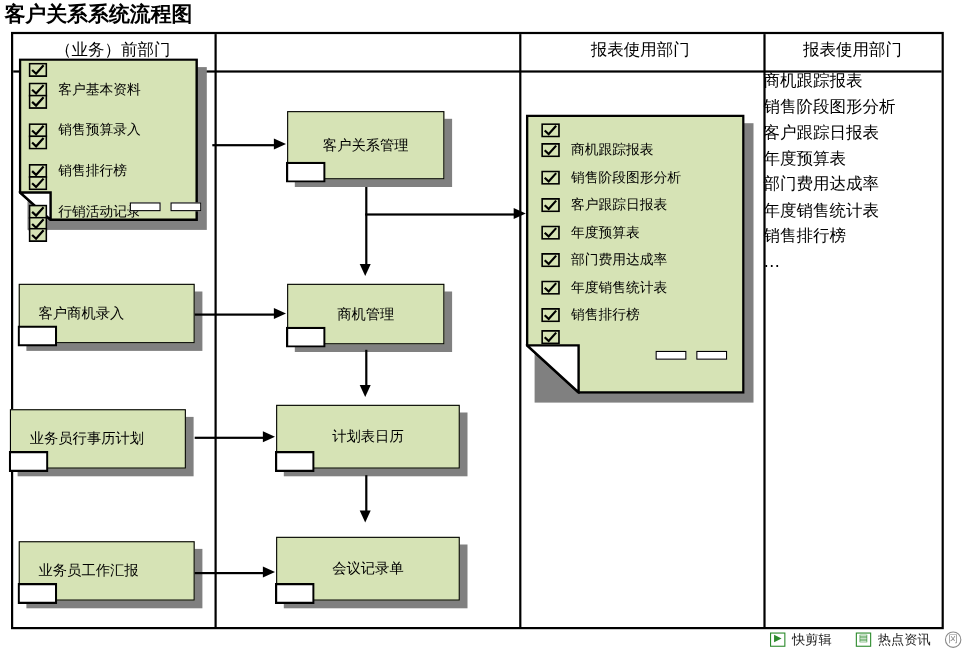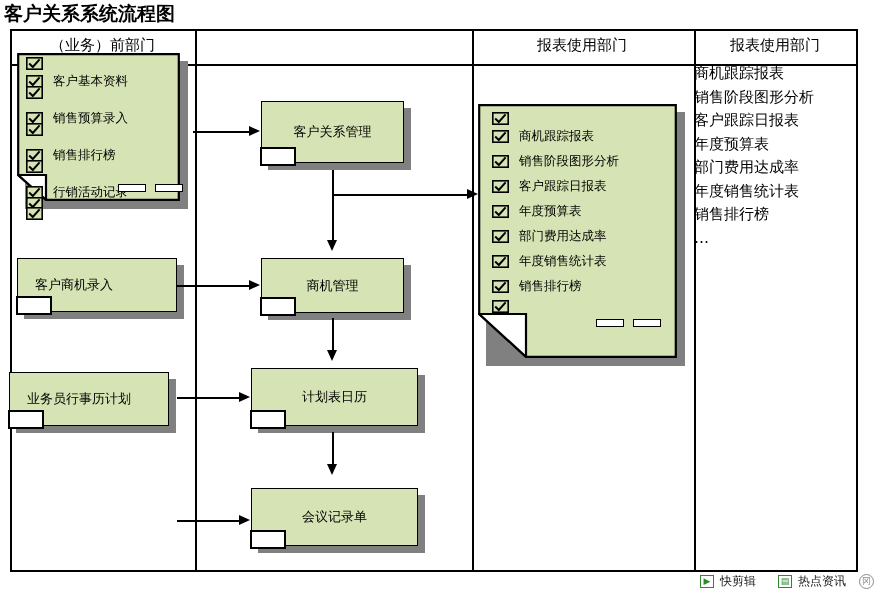--- a/index.html
+++ b/index.html
@@ -356,20 +356,30 @@
     <div class="shadow"></div>
     <div class="body"></div>
     <div class="fold">
       <svg width="36" height="19" viewBox="0 0 36 19">
           <path d="M1,1 H35 V18 L1,18 Z" fill="#ffffff" stroke="#000" stroke-width="2"></path>
         </svg>
     </div>
     <div class="label left">业务员行事历计划</div>
   </div>
 
+  <div class="shape" style="left:17px; top:492px; width:160px; height:54px;">
+    <div class="shadow"></div>
+    <div class="body"></div>
+    <div class="fold">
+      <svg width="36" height="19" viewBox="0 0 36 19">
+          <path d="M1,1 H35 V18 L1,18 Z" fill="#ffffff" stroke="#000" stroke-width="2"></path>
+        </svg>
+    </div>
+    <div class="label left">业务员工作汇报</div>
+  </div>
 
   <div class="shape" style="left:261px; top:101px; width:143px; height:62px;padding-left:11px;">
     <div class="shadow"></div>
     <div class="body"></div>
     <div class="fold">
       <svg width="36" height="19" viewBox="0 0 36 19">
           <path d="M1,1 H35 V18 L1,18 Z" fill="#ffffff" stroke="#000" stroke-width="2"></path>
         </svg>
     </div>
     <div class="label center">客户关系管理</div>

